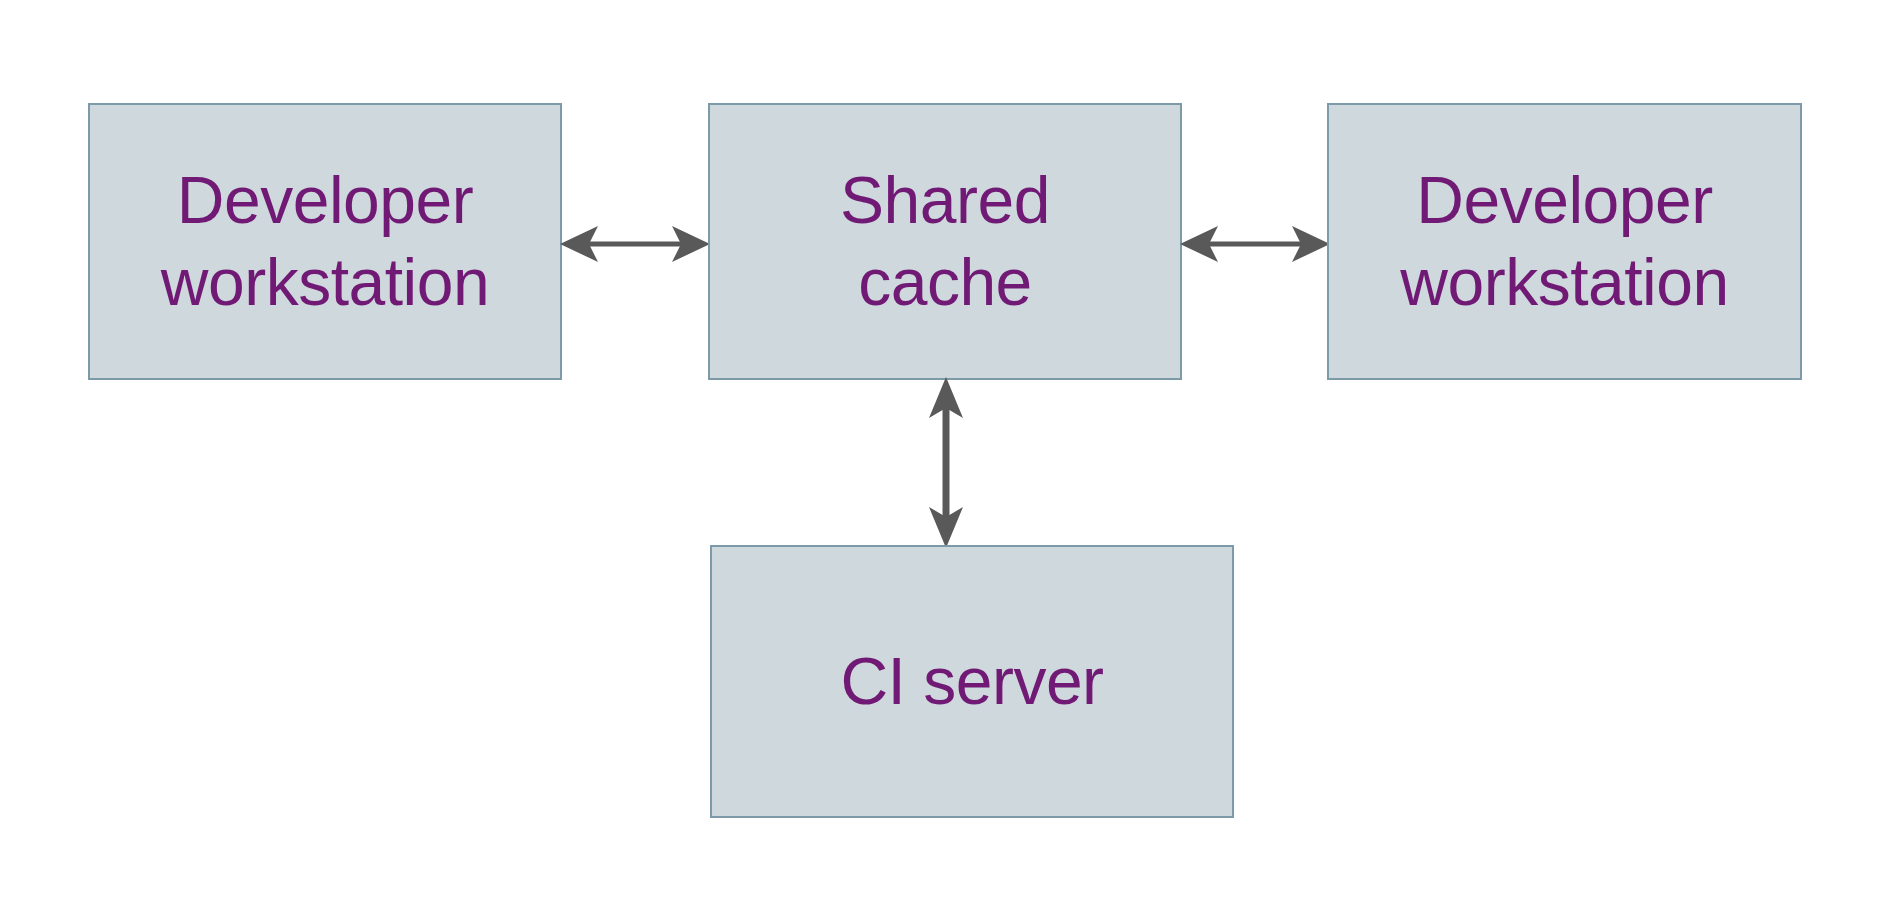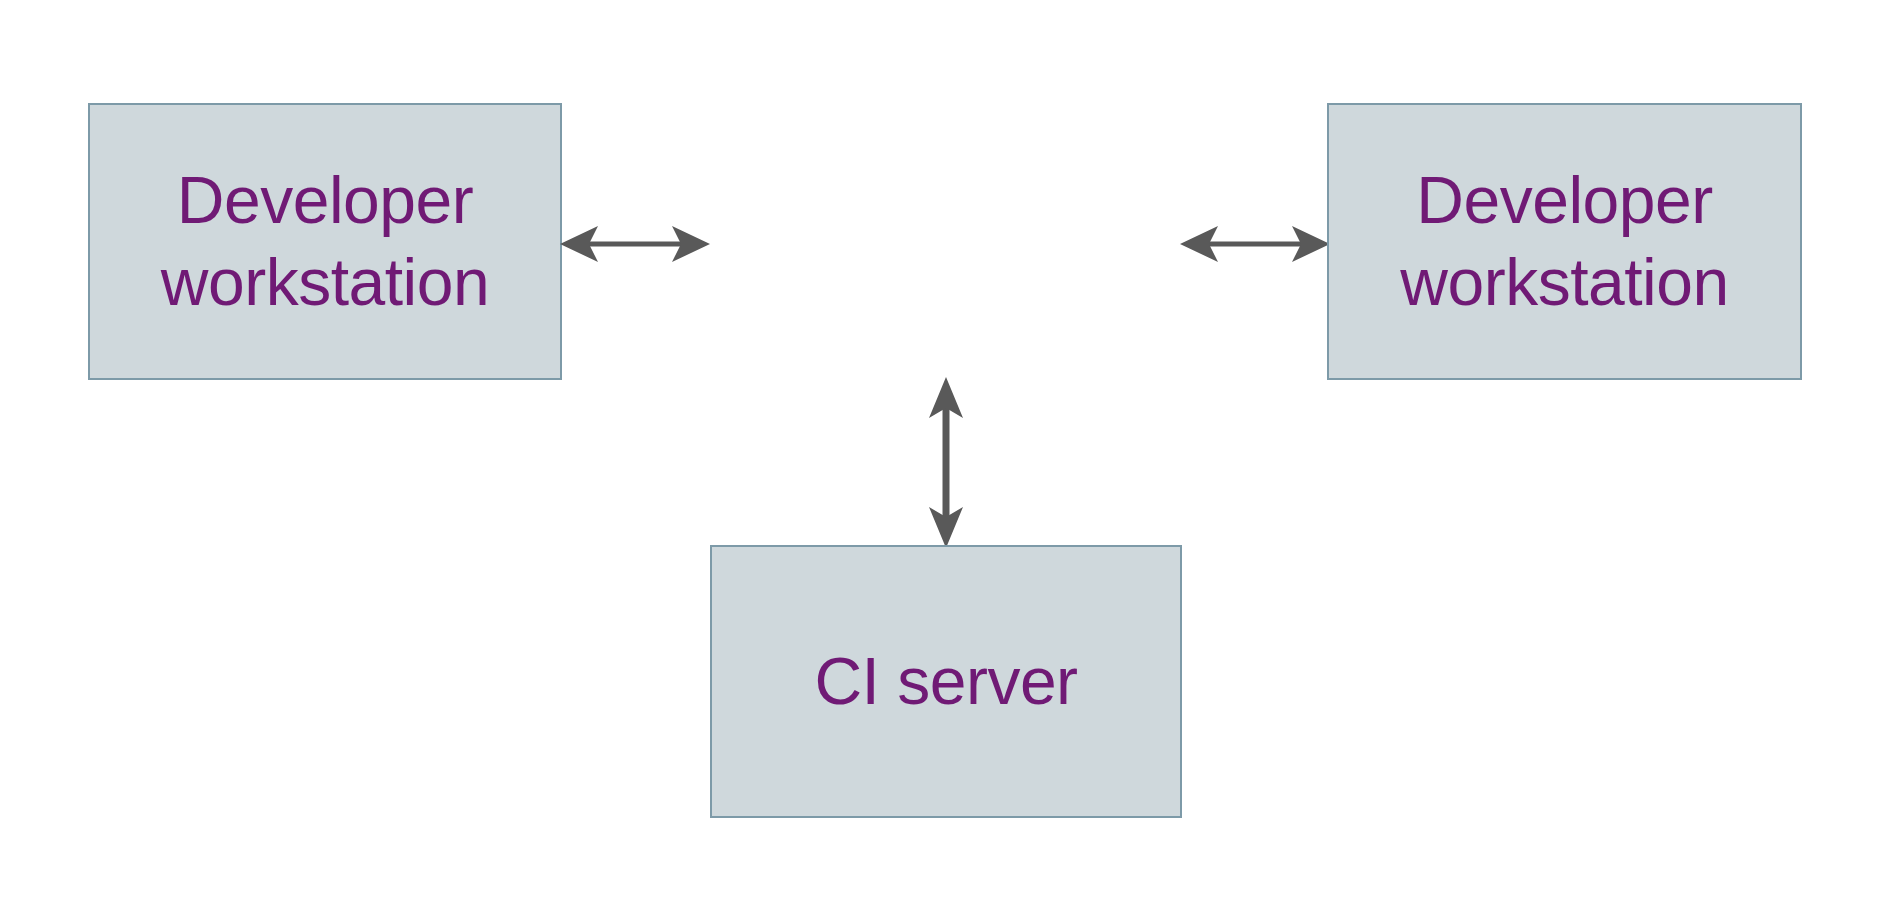--- a/index.html
+++ b/index.html
@@ -35,21 +35,21 @@
     color: #701a75;
     letter-spacing: -0.5px;
     font-weight: 400;
     white-space: pre-line;
     padding: 0 10px;
   }
   
   #node-dev-left   { left: 88px;   top: 103px; width: 474px; height: 277px; }
   #node-shared     { left: 708px;  top: 103px; width: 474px; height: 277px; }
   #node-dev-right  { left: 1327px; top: 103px; width: 475px; height: 277px; }
-  #node-ci         { left: 710px;  top: 545px; width: 472px; height: 273px; }
+  #node-ci         { left: 710px;  top: 545px; width: 524px; height: 273px; }
 
   
   .connector {
     position: absolute;
   }
   #edge-left-shared   { left: 556px;  top: 213px; width: 158px; height: 62px; }
   #edge-shared-right  { left: 1176px; top: 213px; width: 158px; height: 62px; }
   #edge-shared-ci     { left: 915px;  top: 374px; width: 62px;  height: 177px; }
   .connector svg { display: block; width: 100%; height: 100%; overflow: visible; }
   .arrow-stroke { stroke: #595959; }
@@ -66,20 +66,24 @@
   </div>
 
   <div class="connector" id="edge-left-shared">
     <svg viewBox="0 0 158 62" preserveAspectRatio="none">
       <line class="arrow-stroke" x1="30" y1="31" x2="128" y2="31" stroke-width="5"></line>
       <polygon class="arrow-head" points="4,31 42,13 33,31 42,49"></polygon>
       <polygon class="arrow-head" points="154,31 116,13 125,31 116,49"></polygon>
     </svg>
   </div>
 
+  <div class="node" id="node-shared">
+    <span class="node-label">Shared
+cache</span>
+  </div>
 
   <div class="connector" id="edge-shared-right">
     <svg viewBox="0 0 158 62" preserveAspectRatio="none">
       <line class="arrow-stroke" x1="30" y1="31" x2="128" y2="31" stroke-width="5"></line>
       <polygon class="arrow-head" points="4,31 42,13 33,31 42,49"></polygon>
       <polygon class="arrow-head" points="154,31 116,13 125,31 116,49"></polygon>
     </svg>
   </div>
 
   <div class="node" id="node-dev-right">

